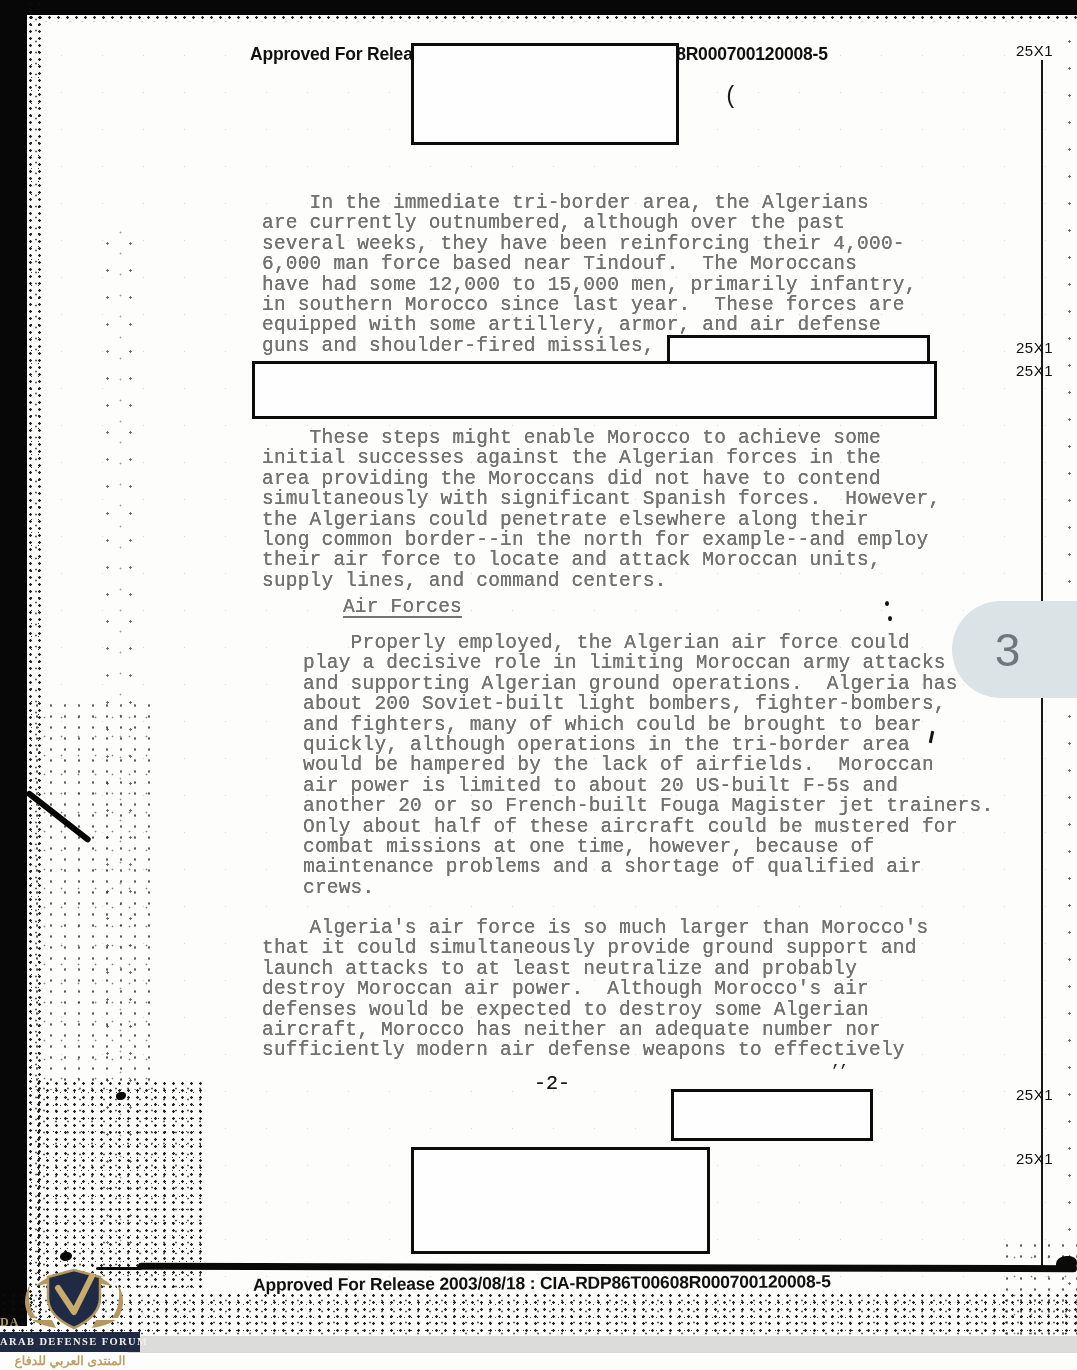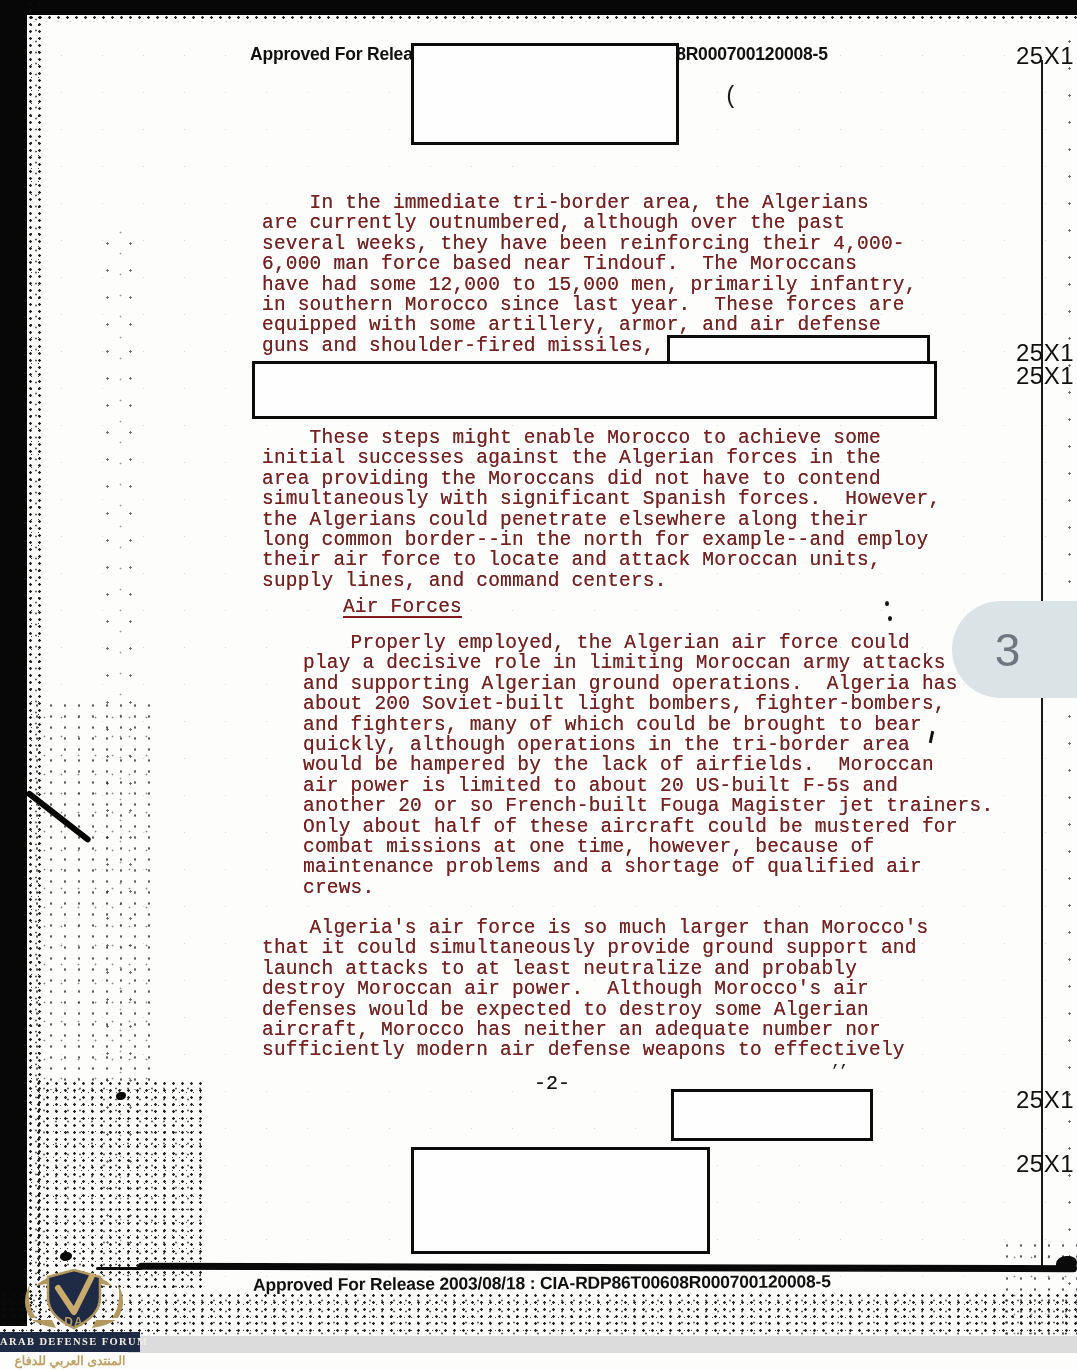--- a/index.html
+++ b/index.html
@@ -46,24 +46,24 @@
                border-radius:4px;transform:rotate(.15deg);}
   .rule-tail{position:absolute;left:96px;top:1267px;width:46px;height:3px;background:#0a0a0a;border-radius:2px;}
   .gray-band{position:absolute;left:128px;top:1336px;width:949px;height:17px;background:#dcdcdc;}
 
   
   .approval{position:absolute;font-weight:bold;font-size:17.5px;letter-spacing:-.2px;
             color:#101010;white-space:nowrap;z-index:3;}
   .approval.top{left:250px;top:44px;}
   .approval.bottom{left:253px;top:1273px;transform:rotate(-.35deg);}
 
-  .mark25{position:absolute;left:1016px;font-size:24px;color:#101010;z-index:3;letter-spacing:.5px;}
+  .mark25{position:absolute;left:1016px;font-size:15px;color:#101010;z-index:3;letter-spacing:.5px;}
 
   .typ{position:absolute;left:262px;width:700px;font-family:"Liberation Mono","DejaVu Sans Mono",monospace;
-       font-size:19.5px;line-height:20.4px;white-space:pre-wrap;color:#7f1d1d;margin:0;z-index:3;
+       font-size:19.5px;line-height:20.4px;white-space:pre-wrap;color:#737373;margin:0;z-index:3;
        text-shadow:0 0 .6px rgba(0,0,0,.65);letter-spacing:.2px;}
   .heading{text-decoration:underline;text-decoration-thickness:2px;text-underline-offset:4px;}
 
   .pagenum{position:absolute;left:534px;top:1072px;font-family:"Liberation Mono",monospace;
            font-size:20px;color:#161616;z-index:3;text-shadow:0 0 .6px rgba(0,0,0,.6);}
 
   .stray{position:absolute;font-family:"Liberation Mono",monospace;color:#1c1c1c;z-index:3;}
   .stray.paren{left:724px;top:84px;font-size:23px;}
   .stray.ditto{left:830px;top:1062px;font-size:17px;letter-spacing:-2px;}
   .inkdot{position:absolute;background:#111;border-radius:50%;z-index:3;}
@@ -77,22 +77,22 @@
   .r-large-b{left:411px;top:1147px;width:293px;height:101px;}
 
   
   .page-tab{position:absolute;left:952px;top:601px;width:125px;height:97px;background:#dce3e6;
             border-radius:49px 0 0 49px;z-index:5;display:flex;align-items:center;justify-content:center;}
   .page-tab span{font-size:46px;color:#6e7780;padding-right:14px;}
 
   
   .wm{position:absolute;left:0px;top:1268px;width:150px;height:102px;z-index:6;}
   .wm-emblem{position:absolute;left:12px;top:0px;width:124px;height:66px;}
-  .wm-mono{position:absolute;left:0;top:47px;width:148px;text-align:center;color:#b3985f;
-           font-family:Liberation Sans, sans-serif;font-weight:bold;font-size:12px;letter-spacing:1px;}
+  .wm-mono{position:absolute;left:0;top:47px;width:148px;color:#b3985f;
+           font-family:Liberation Serif, serif;font-weight:bold;font-size:12px;letter-spacing:1px;}
   .wm-band{position:absolute;left:0;top:64px;width:140px;height:20px;background:#1f2b45;
            color:#f2eee3;font-family:"Liberation Serif",serif;font-weight:bold;font-size:10.5px;
            letter-spacing:1.4px;text-align:center;line-height:20px;white-space:nowrap;}
   .wm-arabic{position:absolute;left:0;top:85px;width:140px;text-align:center;color:#bf9f63;
              font-size:12.5px;font-weight:bold;}
 </style>
 </head>
 <body>
 
 <div class="page">

